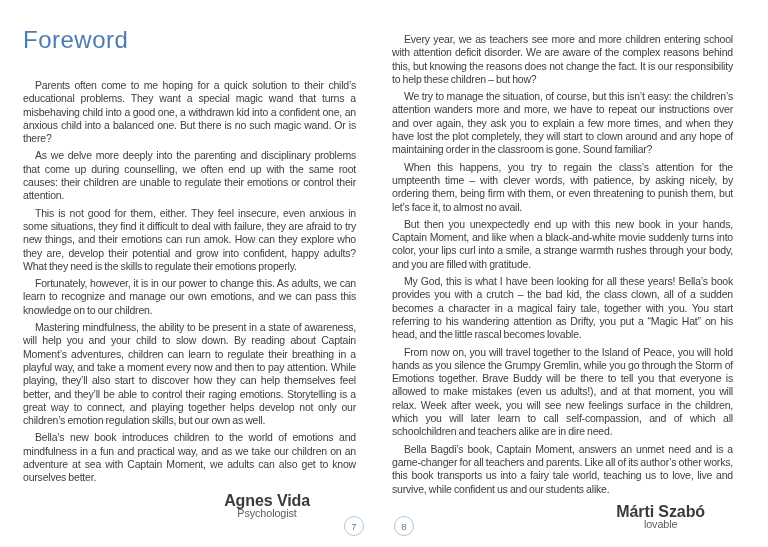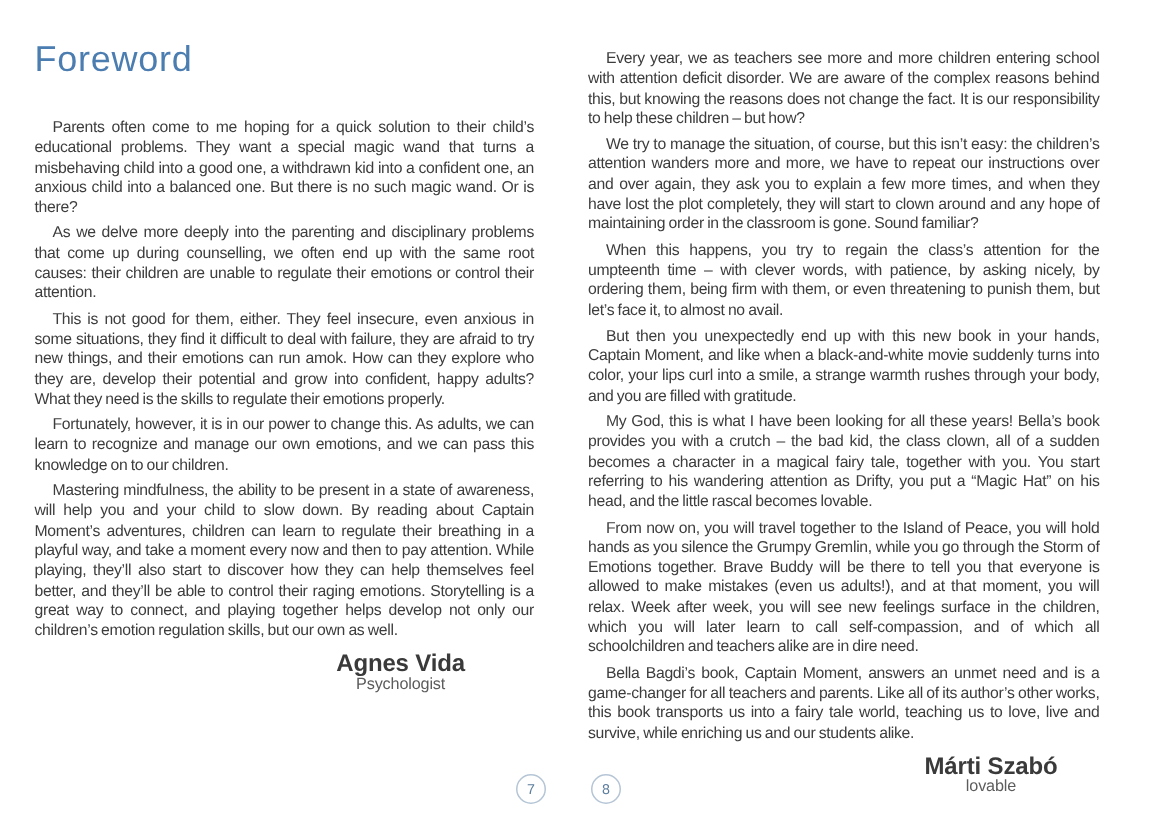--- a/index.html
+++ b/index.html
@@ -91,36 +91,37 @@
 <div class="spread">
 
   <section class="page left">
     <h1 class="title">Foreword</h1>
     <div class="body-block">
       <p class="para">Parents often come to me hoping for a quick solution to their child’s educational problems. They want a special magic wand that turns a misbehaving child into a good one, a withdrawn kid into a confident one, an anxious child into a balanced one. But there is no such magic wand. Or is there?</p>
       <p class="para">As we delve more deeply into the parenting and disciplinary problems that come up during counselling, we often end up with the same root causes: their children are unable to regulate their emotions or control their attention.</p>
       <p class="para">This is not good for them, either. They feel insecure, even anxious in some situations, they find it difficult to deal with failure, they are afraid to try new things, and their emotions can run amok. How can they explore who they are, develop their potential and grow into confident, happy adults? What they need is the skills to regulate their emotions properly.</p>
       <p class="para">Fortunately, however, it is in our power to change this. As adults, we can learn to recognize and manage our own emotions, and we can pass this knowledge on to our children.</p>
       <p class="para">Mastering mindfulness, the ability to be present in a state of awareness, will help you and your child to slow down. By reading about Captain Moment’s adventures, children can learn to regulate their breathing in a playful way, and take a moment every now and then to pay attention. While playing, they’ll also start to discover how they can help themselves feel better, and they’ll be able to control their raging emotions. Storytelling is a great way to connect, and playing together helps develop not only our children’s emotion regulation skills, but our own as well.</p>
+      <p class="para">Bella’s new book introduces children to the world of emotions and mindfulness in a fun and practical way, and as we take our children on an adventure at sea with Captain Moment, we adults can also get to know ourselves better.</p>
       <div class="signature">
         <div class="sig-name">Agnes Vida</div>
         <div class="sig-role">Psychologist</div>
       </div>
     </div>
   </section>
 
   <section class="page right">
     <div class="body-block">
       <p class="para">Every year, we as teachers see more and more children entering school with attention deficit disorder. We are aware of the complex reasons behind this, but knowing the reasons does not change the fact. It is our responsibility to help these children – but how?</p>
       <p class="para">We try to manage the situation, of course, but this isn’t easy: the children’s attention wanders more and more, we have to repeat our instructions over and over again, they ask you to explain a few more times, and when they have lost the plot completely, they will start to clown around and any hope of maintaining order in the classroom is gone. Sound familiar?</p>
       <p class="para">When this happens, you try to regain the class’s attention for the umpteenth time – with clever words, with patience, by asking nicely, by ordering them, being firm with them, or even threatening to punish them, but let’s face it, to almost no avail.</p>
       <p class="para">But then you unexpectedly end up with this new book in your hands, Captain Moment, and like when a black-and-white movie suddenly turns into color, your lips curl into a smile, a strange warmth rushes through your body, and you are filled with gratitude.</p>
       <p class="para">My God, this is what I have been looking for all these years! Bella’s book provides you with a crutch – the bad kid, the class clown, all of a sudden becomes a character in a magical fairy tale, together with you. You start referring to his wandering attention as Drifty, you put a “Magic Hat” on his head, and the little rascal becomes lovable.</p>
       <p class="para">From now on, you will travel together to the Island of Peace, you will hold hands as you silence the Grumpy Gremlin, while you go through the Storm of Emotions together. Brave Buddy will be there to tell you that everyone is allowed to make mistakes (even us adults!), and at that moment, you will relax. Week after week, you will see new feelings surface in the children, which you will later learn to call self-compassion, and of which all schoolchildren and teachers alike are in dire need.</p>
-      <p class="para">Bella Bagdi’s book, Captain Moment, answers an unmet need and is a game-changer for all teachers and parents. Like all of its author’s other works, this book transports us into a fairy tale world, teaching us to love, live and survive, while enriching us and our students alike.</p>
+      <p class="para">Bella Bagdi’s book, Captain Moment, answers an unmet need and is a game-changer for all teachers and parents. Like all of its author’s other works, this book transports us into a fairy tale world, teaching us to love, live and survive, while confident us and our students alike.</p>
       <div class="signature">
         <div class="sig-name">Márti Szabó</div>
         <div class="sig-role">lovable</div>
       </div>
     </div>
   </section>
 
   <div class="pagenum n7">7</div>
   <div class="pagenum n8">8</div>
 

